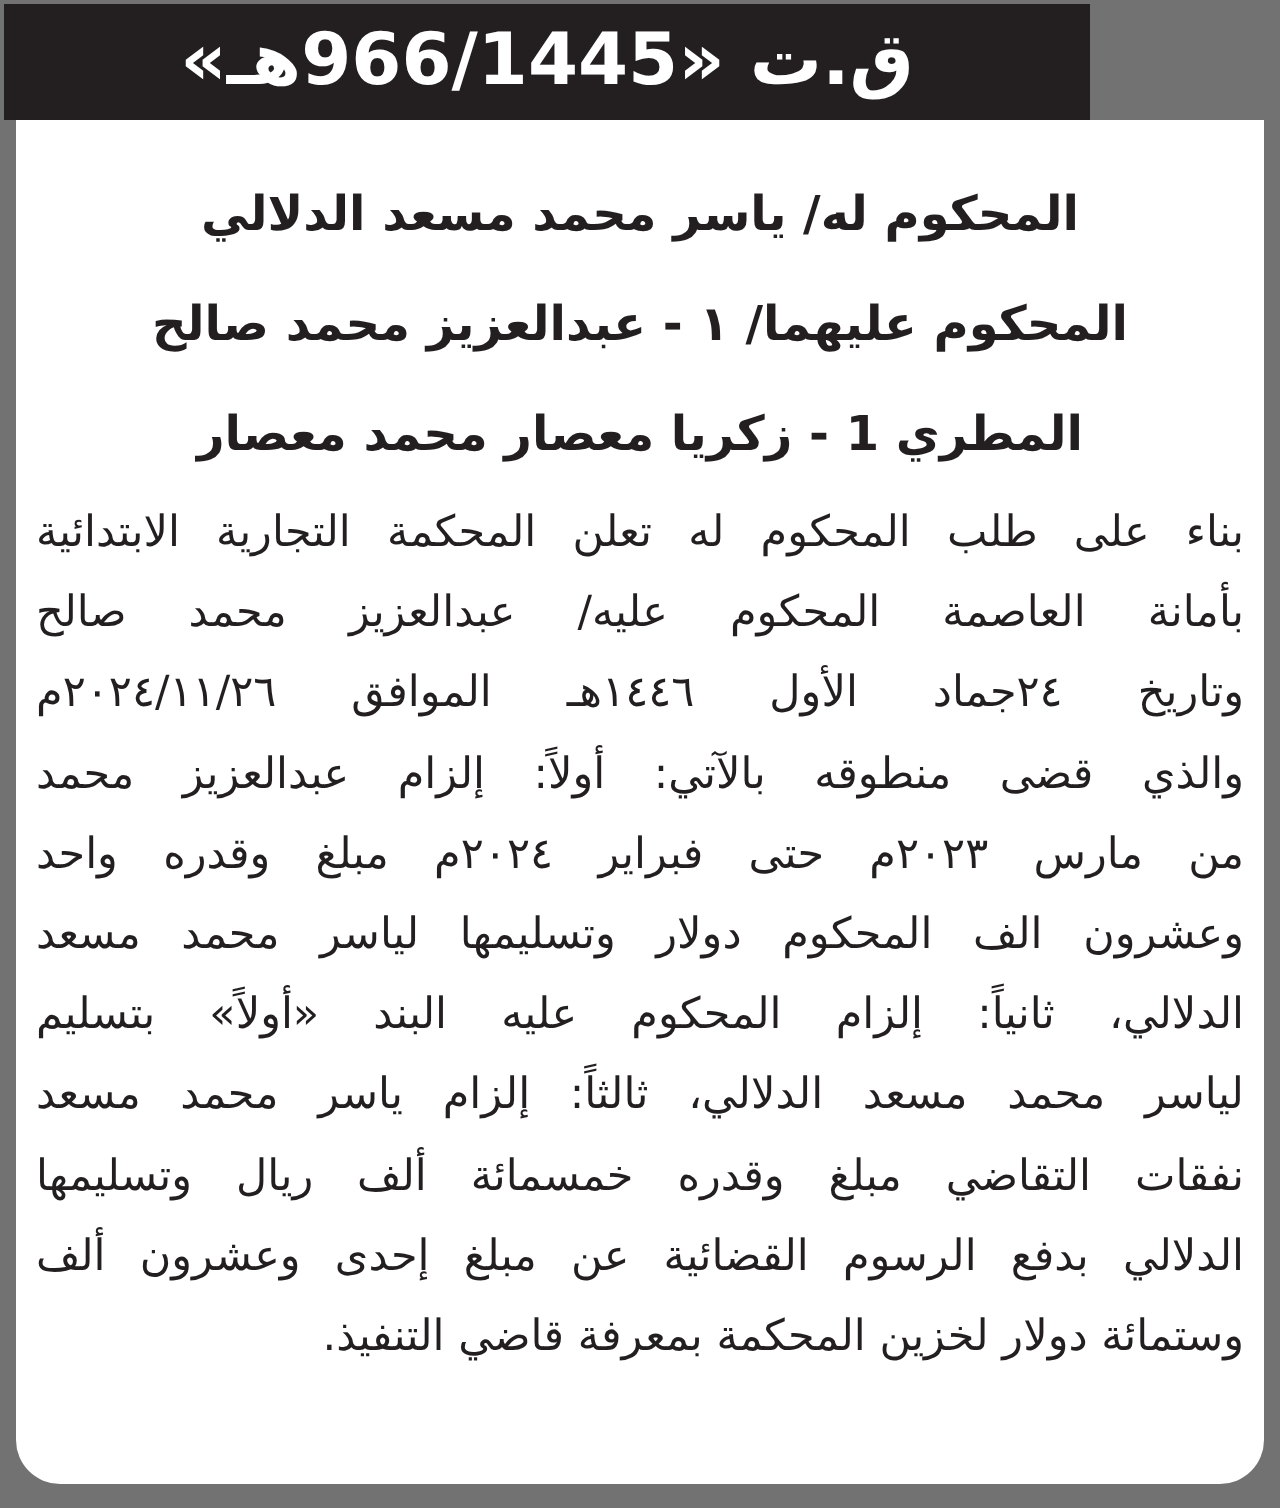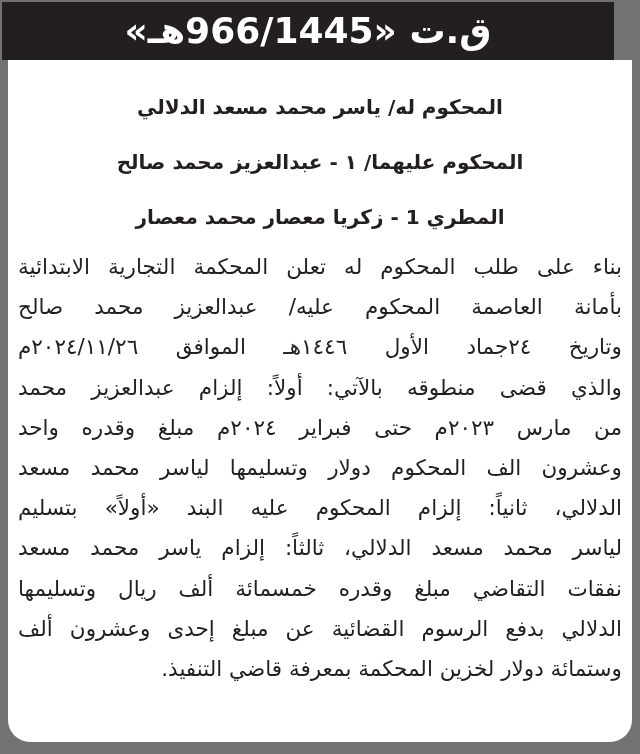--- a/index.html
+++ b/index.html
@@ -6,21 +6,21 @@
   body {
     width: 640px; height: 754px; overflow: hidden;
     background: #6f6f6f;
     font-family: "DejaVu Sans", sans-serif;
   }
   .frame {
     position: absolute; left: 0; top: 0; width: 640px; height: 754px;
     background: #727272;
   }
   .header {
-    position: absolute; left: 2px; top: 2px; width: 612px; height: 58px;
+    position: absolute; left: 2px; top: 2px; width: 543px; height: 58px;
     background: #231f20;
     color: #ffffff;
     display: flex; align-items: center; justify-content: center;
     direction: rtl;
   }
   .header-text {
     font-family: "DejaVu Sans", sans-serif;
     font-weight: bold;
     font-size: 36px;
     letter-spacing: 0;
@@ -33,21 +33,21 @@
     border-bottom-right-radius: 22px;
     direction: rtl;
     box-sizing: border-box;
     padding: 12px 10px 0 10px;
     color: #231f20;
   }
   .parties { margin-top: 8px; }
   .party-line {
     font-family: "DejaVu Sans", sans-serif;
     font-weight: bold;
-    font-size: 20px;
+    font-size: 24px;
     line-height: 55px;
     text-align: center;
     white-space: nowrap;
   }
   .body-text {
     margin-top: 2px;
     font-family: "DejaVu Sans", sans-serif;
     font-size: 21.5px;
     line-height: 40.2px;
     text-align: justify;

